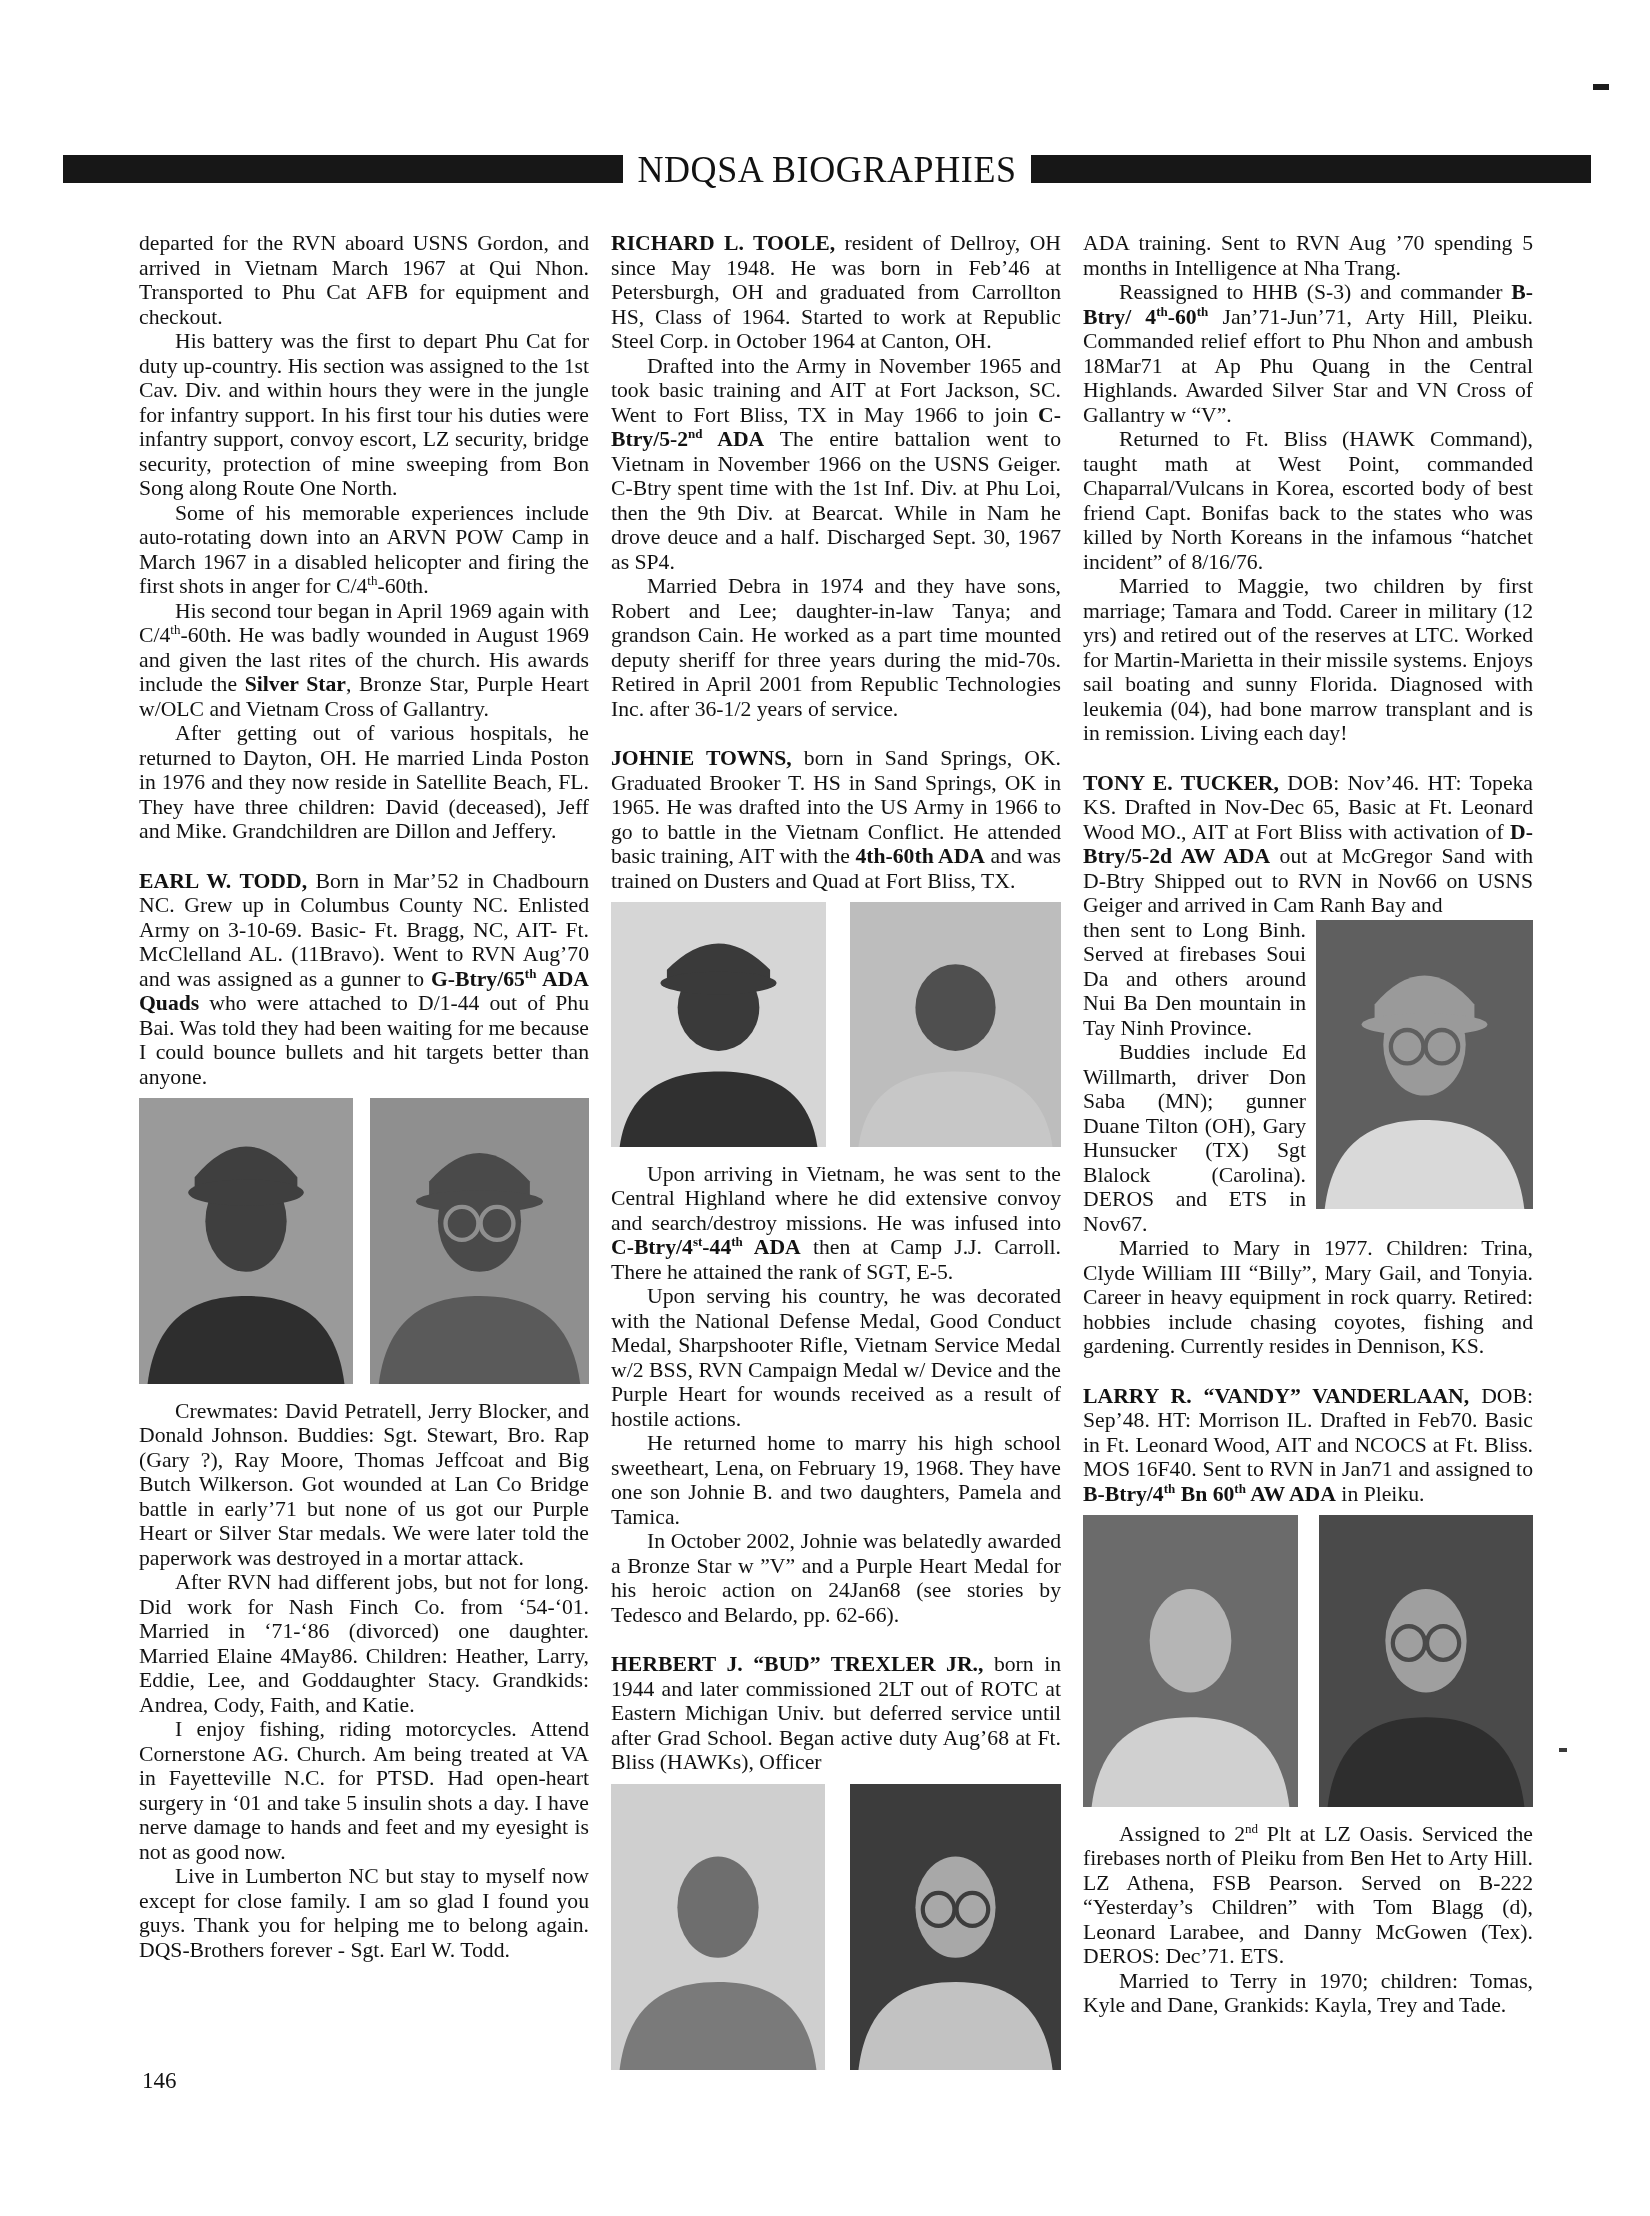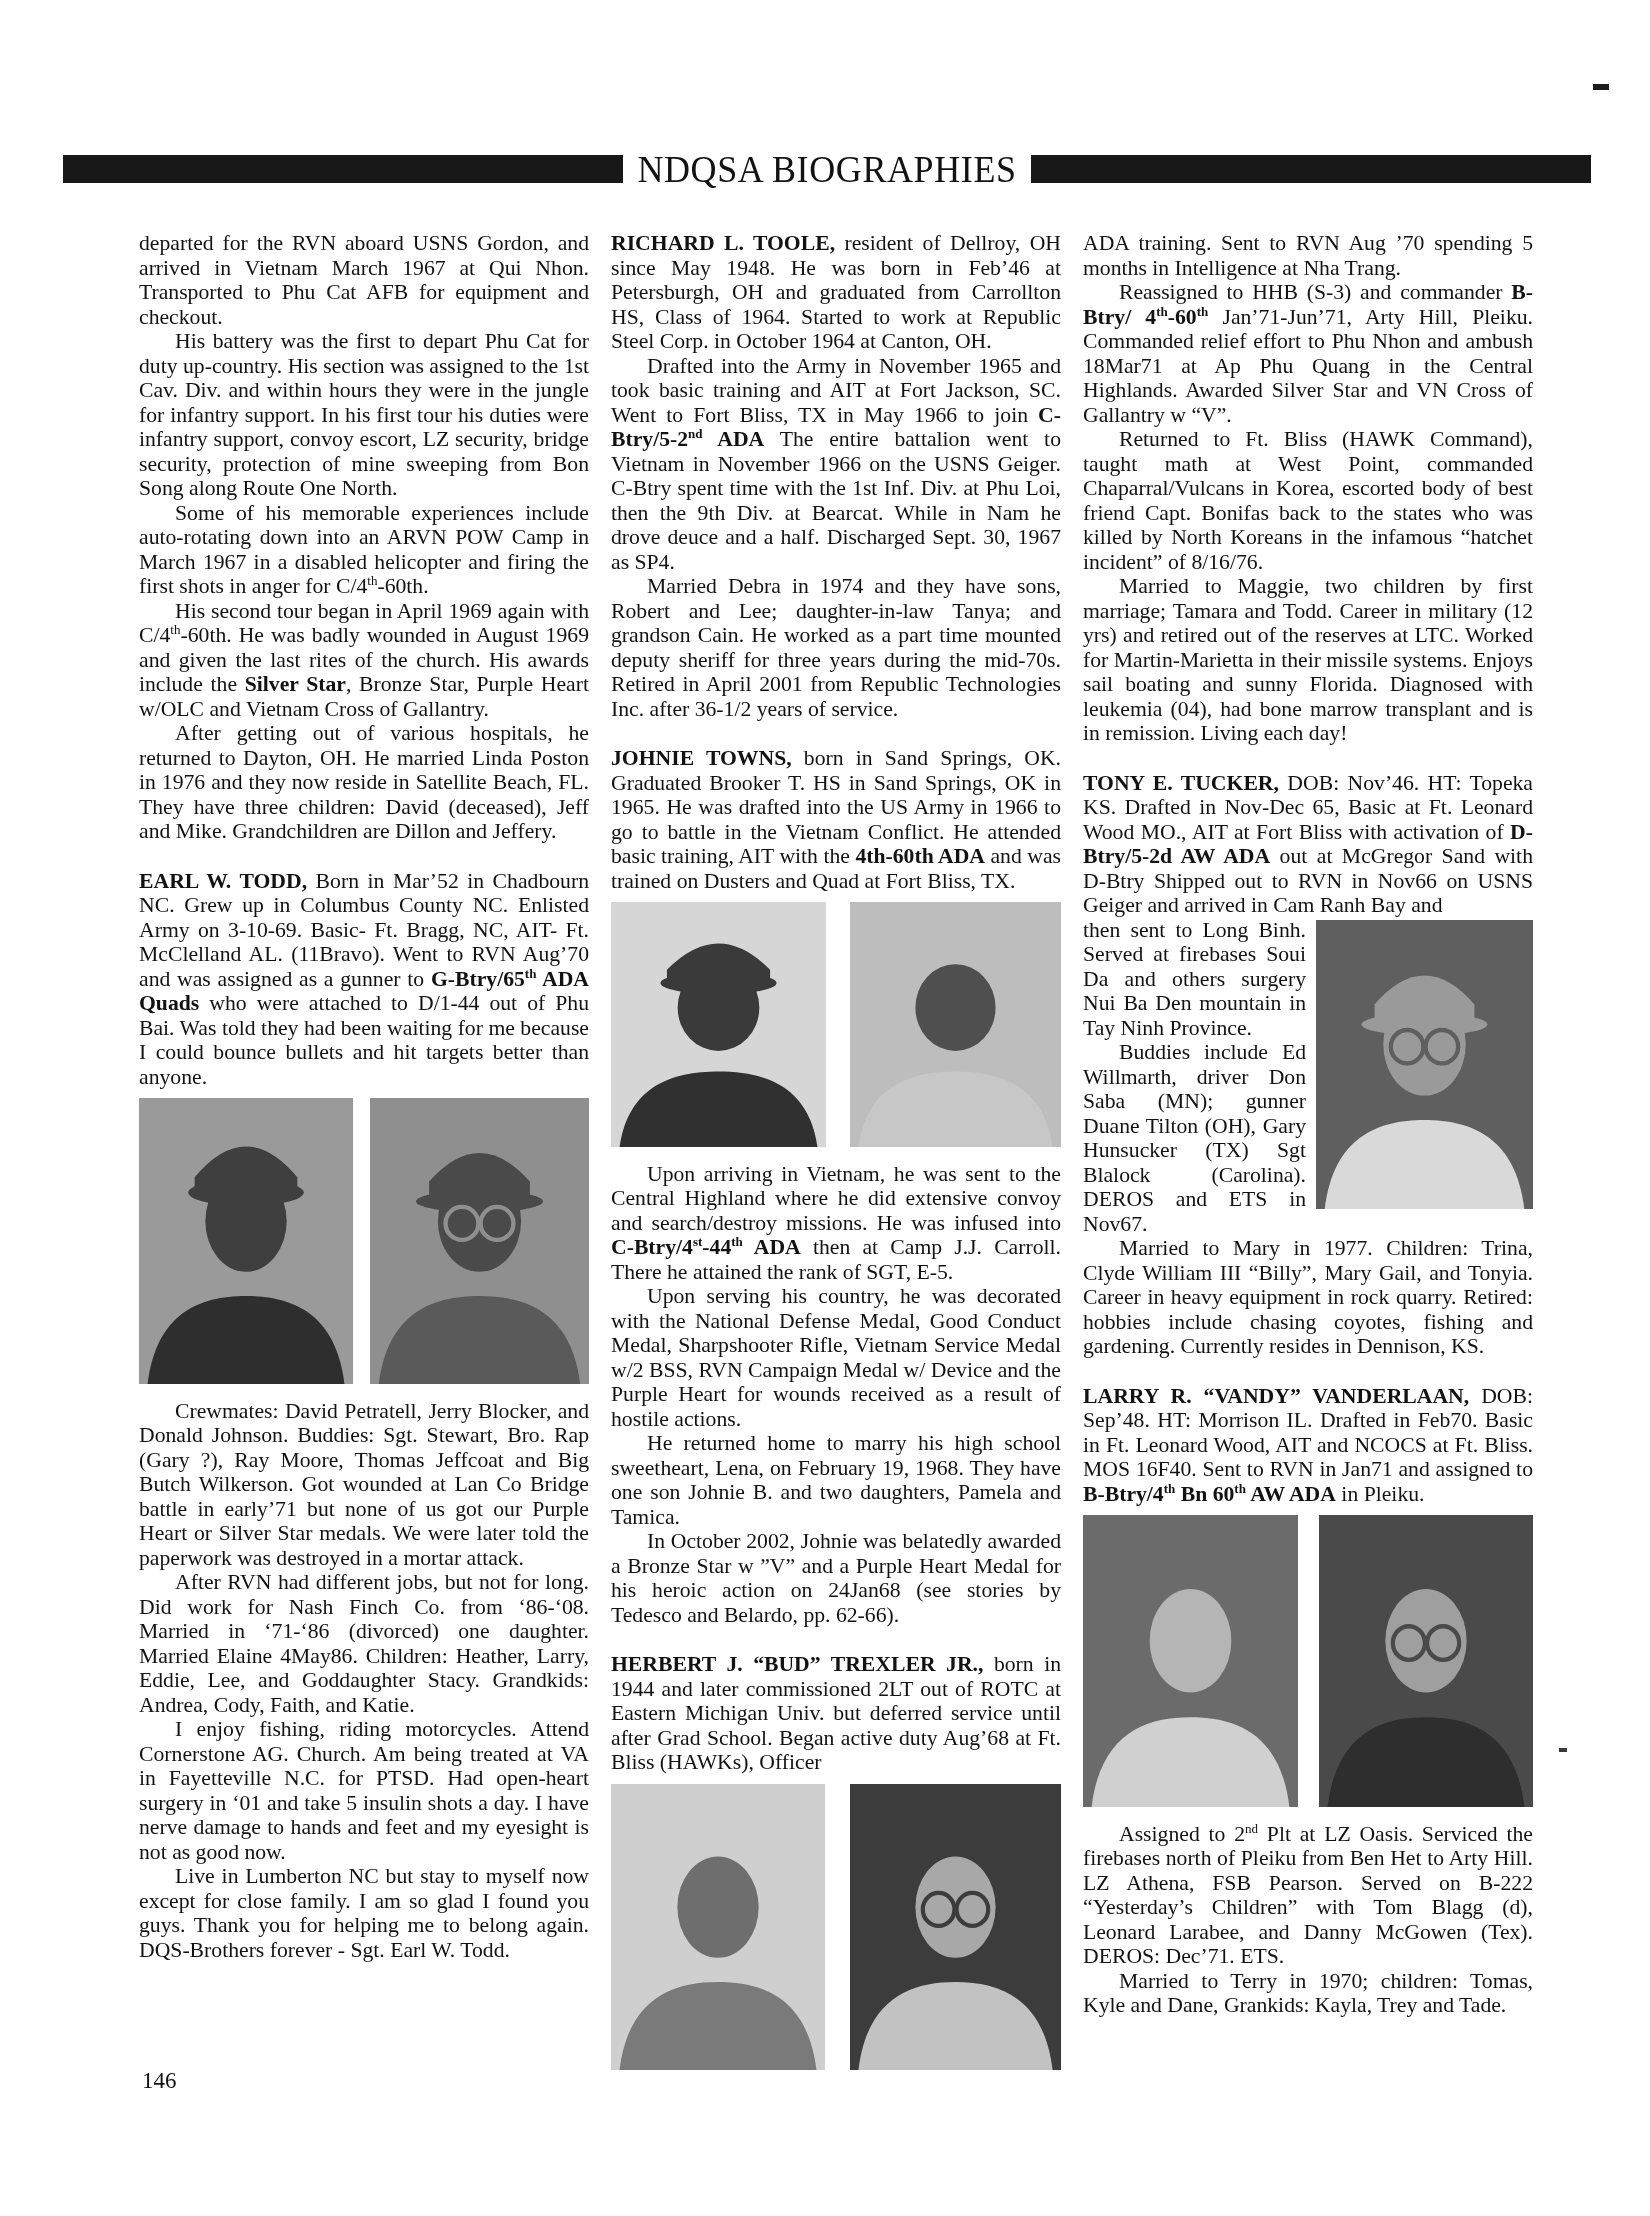--- a/index.html
+++ b/index.html
@@ -64,21 +64,21 @@
               <path d="M4,130 C8,98 28,90 50,90 C72,90 92,98 96,130 Z" fill="#5a5a5a"></path>
               <ellipse cx="50" cy="56" rx="19" ry="23" fill="#4a4a4a"></ellipse>
               <path d="M27,38 Q50,12 73,38 L73,46 L27,46 Z" fill="#4a4a4a"></path>
               <ellipse cx="50" cy="47" rx="29" ry="5" fill="#4a4a4a"></ellipse>
               <circle cx="42" cy="57" r="7.5" fill="none" stroke="#8f8f8f" stroke-width="2"></circle>
               <circle cx="58" cy="57" r="7.5" fill="none" stroke="#8f8f8f" stroke-width="2"></circle>
               <line x1="49" y1="57" x2="51" y2="57" stroke="#8f8f8f" stroke-width="2"></line>
             </svg></figure>
         </div>
         <p class="para"><span>Crewmates: David Petratell, Jerry Blocker, and Donald Johnson. Buddies: Sgt. Stewart, Bro. Rap (Gary ?), Ray Moore, Thomas Jeffcoat and Big Butch Wilkerson. Got wounded at Lan Co Bridge battle in early’71 but none of us got our Purple Heart or Silver Star medals. We were later told the paperwork was destroyed in a mortar attack.</span></p>
-        <p class="para"><span>After RVN had different jobs, but not for long. Did work for Nash Finch Co. from ‘86-‘08. Married in ‘71-‘86 (divorced) one daughter. Married Elaine 4May86. Children: Heather, Larry, Eddie, Lee, and Goddaughter Stacy. Grandkids: Andrea, Cody, Faith, and Katie.</span></p>
+        <p class="para"><span>After RVN had different jobs, but not for long. Did work for Nash Finch Co. from ‘54-‘01. Married in ‘71-‘86 (divorced) one daughter. Married Elaine 4May86. Children: Heather, Larry, Eddie, Lee, and Goddaughter Stacy. Grandkids: Andrea, Cody, Faith, and Katie.</span></p>
         <p class="para"><span>I enjoy fishing, riding motorcycles. Attend Cornerstone AG. Church. Am being treated at VA in Fayetteville N.C. for PTSD. Had open-heart surgery in ‘01 and take 5 insulin shots a day. I have nerve damage to hands and feet and my eyesight is not as good now.</span></p>
         <p class="para"><span>Live in Lumberton NC but stay to myself now except for close family. I am so glad I found you guys. Thank you for helping me to belong again. DQS-Brothers forever - Sgt. Earl W. Todd.</span></p>
       </div>
       <div class="col">
         <p class="para noindent"><b>RICHARD L. TOOLE,</b><span> resident of Dellroy, OH since May 1948. He was born in Feb’46 at Petersburgh, OH and graduated from Carrollton HS, Class of 1964. Started to work at Republic Steel Corp. in October 1964 at Canton, OH.</span></p>
         <p class="para"><span>Drafted into the Army in November 1965 and took basic training and AIT at Fort Jackson, SC. Went to Fort Bliss, TX in May 1966 to join </span><b>C-Btry/5-2</b><b><sup>nd</sup></b><b> ADA</b><span> The entire battalion went to Vietnam in November 1966 on the USNS Geiger. C-Btry spent time with the 1st Inf. Div. at Phu Loi, then the 9th Div. at Bearcat. While in Nam he drove deuce and a half. Discharged Sept. 30, 1967 as SP4.</span></p>
         <p class="para"><span>Married Debra in 1974 and they have sons, Robert and Lee; daughter-in-law Tanya; and grandson Cain. He worked as a part time mounted deputy sheriff for three years during the mid-70s. Retired in April 2001 from Republic Technologies Inc. after 36-1/2 years of service.</span></p>
         <div class="gap" style="height: 25px;"></div>
         <p class="para noindent"><b>JOHNIE TOWNS,</b><span> born in Sand Springs, OK. Graduated Brooker T. HS in Sand Springs, OK in 1965. He was drafted into the US Army in 1966 to go to battle in the Vietnam Conflict. He attended basic training, AIT with the </span><b>4th-60th ADA</b><span> and was trained on Dusters and Quad at Fort Bliss, TX.</span></p>
         <div class="photo-row">
@@ -127,21 +127,21 @@
         <figure class="photo floatr" style="width: 217px; height: 289px;"><svg viewBox="0 0 100 130" preserveAspectRatio="none" width="100%" height="100%">
             <rect width="100" height="130" fill="#5f5f5f"></rect>
             <path d="M4,130 C8,98 28,90 50,90 C72,90 92,98 96,130 Z" fill="#d9d9d9"></path>
             <ellipse cx="50" cy="56" rx="19" ry="23" fill="#9a9a9a"></ellipse>
             <path d="M27,38 Q50,12 73,38 L73,46 L27,46 Z" fill="#9a9a9a"></path>
             <ellipse cx="50" cy="47" rx="29" ry="5" fill="#9a9a9a"></ellipse>
             <circle cx="42" cy="57" r="7.5" fill="none" stroke="#5f5f5f" stroke-width="2"></circle>
             <circle cx="58" cy="57" r="7.5" fill="none" stroke="#5f5f5f" stroke-width="2"></circle>
             <line x1="49" y1="57" x2="51" y2="57" stroke="#5f5f5f" stroke-width="2"></line>
           </svg></figure>
-        <p class="para noindent"><span>then sent to Long Binh. Served at firebases Soui Da and others surgery Nui Ba Den mountain in Tay Ninh Province.</span></p>
+        <p class="para noindent"><span>then sent to Long Binh. Served at firebases Soui Da and others around Nui Ba Den mountain in Tay Ninh Province.</span></p>
         <p class="para"><span>Buddies include Ed Willmarth, driver Don Saba (MN); gunner Duane Tilton (OH), Gary Hunsucker (TX) Sgt Blalock (Carolina). DEROS and ETS in Nov67.</span></p>
         <p class="para"><span>Married to Mary in 1977. Children: Trina, Clyde William III “Billy”, Mary Gail, and Tonyia. Career in heavy equipment in rock quarry. Retired: hobbies include chasing coyotes, fishing and gardening. Currently resides in Dennison, KS.</span></p>
         <div class="gap" style="height: 25px;"></div>
         <p class="para noindent"><b>LARRY R. “VANDY” VANDERLAAN,</b><span> DOB: Sep’48. HT: Morrison IL. Drafted in Feb70. Basic in Ft. Leonard Wood, AIT and NCOCS at Ft. Bliss. MOS 16F40. Sent to RVN in Jan71 and assigned to </span><b>B-Btry/4</b><b><sup>th</sup></b><b> Bn 60</b><b><sup>th</sup></b><b> AW ADA</b><span> in Pleiku.</span></p>
         <div class="photo-row">
           <figure class="photo" style="width: 215px; height: 292px;"><svg viewBox="0 0 100 130" preserveAspectRatio="none" width="100%" height="100%">
               <rect width="100" height="130" fill="#6b6b6b"></rect>
               <path d="M4,130 C8,98 28,90 50,90 C72,90 92,98 96,130 Z" fill="#d0d0d0"></path>
               <ellipse cx="50" cy="56" rx="19" ry="23" fill="#b5b5b5"></ellipse>
             </svg></figure>

